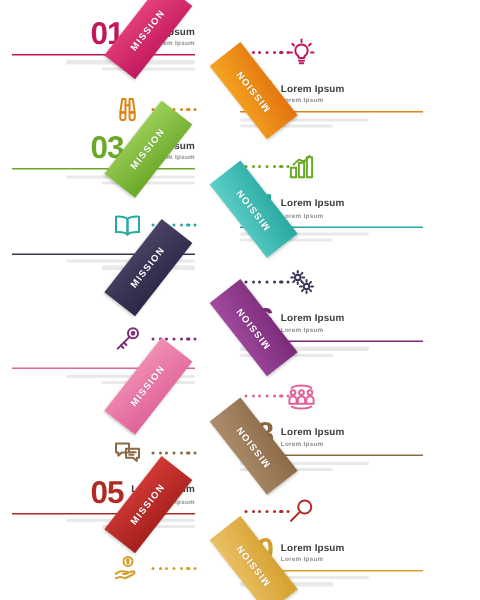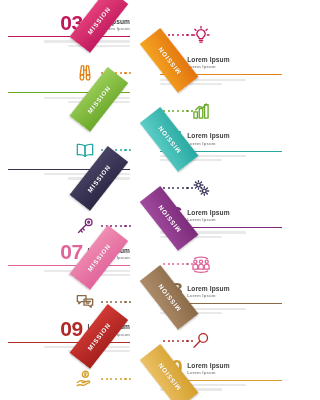--- a/index.html
+++ b/index.html
@@ -170,21 +170,21 @@
         <span class="seg-label">MISSION</span>
       </div>
       <div class="ribbon-seg" style="left: 150px; top: 351.5px; transform: translateX(-50%) rotate(-38deg); background: linear-gradient(100deg, rgb(236, 194, 104) 0%, rgb(212, 159, 44) 100%); z-index: 31;">
         <span class="seg-label">MISSION</span>
       </div>
     </div>
 
   <div id="rows">
       <div class="row left" style="top: 13px;">
         <div class="row-head">
-          <div class="num" style="color: rgb(194, 24, 91);">03</div>
+          <div class="num" style="color: rgb(194, 24, 91);">01</div>
           <div class="head-text">
             <div class="title">Lorem Ipsum</div>
             <div class="subtitle">Lorem Ipsum</div>
           </div>
         </div>
         <div class="rule" style="background: rgb(194, 24, 91);"></div>
         <div class="body-lines">
           <div class="bl" style="width: 86px;"></div>
           <div class="bl" style="width: 62px;"></div>
         </div>
@@ -231,20 +231,27 @@
       <div class="dots" style="top: 71.2px; left: 101px;">
         <i style="background: rgb(224, 130, 20);"></i>
         <i style="background: rgb(224, 130, 20);"></i>
         <i style="background: rgb(224, 130, 20);"></i>
         <i style="background: rgb(224, 130, 20);"></i>
         <i style="background: rgb(224, 130, 20);"></i>
         <i style="background: rgb(224, 130, 20);"></i>
         <i style="background: rgb(224, 130, 20);"></i>
       </div>
       <div class="row left" style="top: 89.4px;">
+        <div class="row-head">
+          <div class="num" style="color: rgb(106, 168, 40);">03</div>
+          <div class="head-text">
+            <div class="title">Lorem Ipsum</div>
+            <div class="subtitle">Lorem Ipsum</div>
+          </div>
+        </div>
         <div class="rule" style="background: rgb(106, 168, 40);"></div>
         <div class="body-lines">
           <div class="bl" style="width: 86px;"></div>
           <div class="bl" style="width: 62px;"></div>
         </div>
       </div>
       <div class="icon-wrap" style="top: 98.4px; left: 188px;">
         <svg viewBox="0 0 24 24">
           <rect fill="none" stroke="#6aa828" stroke-width="1.6" stroke-linecap="round" stroke-linejoin="round" x="3.5" y="13" width="4.2" height="7.5"></rect>
           <rect fill="none" stroke="#6aa828" stroke-width="1.6" stroke-linecap="round" stroke-linejoin="round" x="9.9" y="9" width="4.2" height="11.5"></rect>
@@ -340,27 +347,20 @@
       <div class="dots" style="top: 224px; left: 101px;">
         <i style="background: rgb(122, 42, 120);"></i>
         <i style="background: rgb(122, 42, 120);"></i>
         <i style="background: rgb(122, 42, 120);"></i>
         <i style="background: rgb(122, 42, 120);"></i>
         <i style="background: rgb(122, 42, 120);"></i>
         <i style="background: rgb(122, 42, 120);"></i>
         <i style="background: rgb(122, 42, 120);"></i>
       </div>
       <div class="row left" style="top: 242.2px;">
-        <div class="row-head">
-          <div class="num" style="color: rgb(224, 99, 154);">07</div>
-          <div class="head-text">
-            <div class="title">Lorem Ipsum</div>
-            <div class="subtitle">Lorem Ipsum</div>
-          </div>
-        </div>
         <div class="rule" style="background: rgb(224, 99, 154);"></div>
         <div class="body-lines">
           <div class="bl" style="width: 86px;"></div>
           <div class="bl" style="width: 62px;"></div>
         </div>
       </div>
       <div class="icon-wrap" style="top: 251.2px; left: 188px;">
         <svg viewBox="0 0 24 24">
           <circle fill="none" stroke="#e0639a" stroke-width="1.6" stroke-linecap="round" stroke-linejoin="round" cx="5.2" cy="9.2" r="1.9"></circle>
           <path fill="none" stroke="#e0639a" stroke-width="1.6" stroke-linecap="round" stroke-linejoin="round" d="M2.3 18.2v-3.1a2.9 2.9 0 0 1 2.9-2.9 2.9 2.9 0 0 1 2.9 2.9v3.1z"></path>
@@ -405,21 +405,21 @@
         <i style="background: rgb(138, 106, 70);"></i>
         <i style="background: rgb(138, 106, 70);"></i>
         <i style="background: rgb(138, 106, 70);"></i>
         <i style="background: rgb(138, 106, 70);"></i>
         <i style="background: rgb(138, 106, 70);"></i>
         <i style="background: rgb(138, 106, 70);"></i>
         <i style="background: rgb(138, 106, 70);"></i>
       </div>
       <div class="row left" style="top: 318.6px;">
         <div class="row-head">
-          <div class="num" style="color: rgb(176, 42, 38);">09</div>
+          <div class="num" style="color: rgb(176, 42, 38);">05</div>
           <div class="head-text">
             <div class="title">Lorem Ipsum</div>
             <div class="subtitle">Lorem Ipsum</div>
           </div>
         </div>
         <div class="rule" style="background: rgb(176, 42, 38);"></div>
         <div class="body-lines">
           <div class="bl" style="width: 86px;"></div>
           <div class="bl" style="width: 62px;"></div>
         </div>

